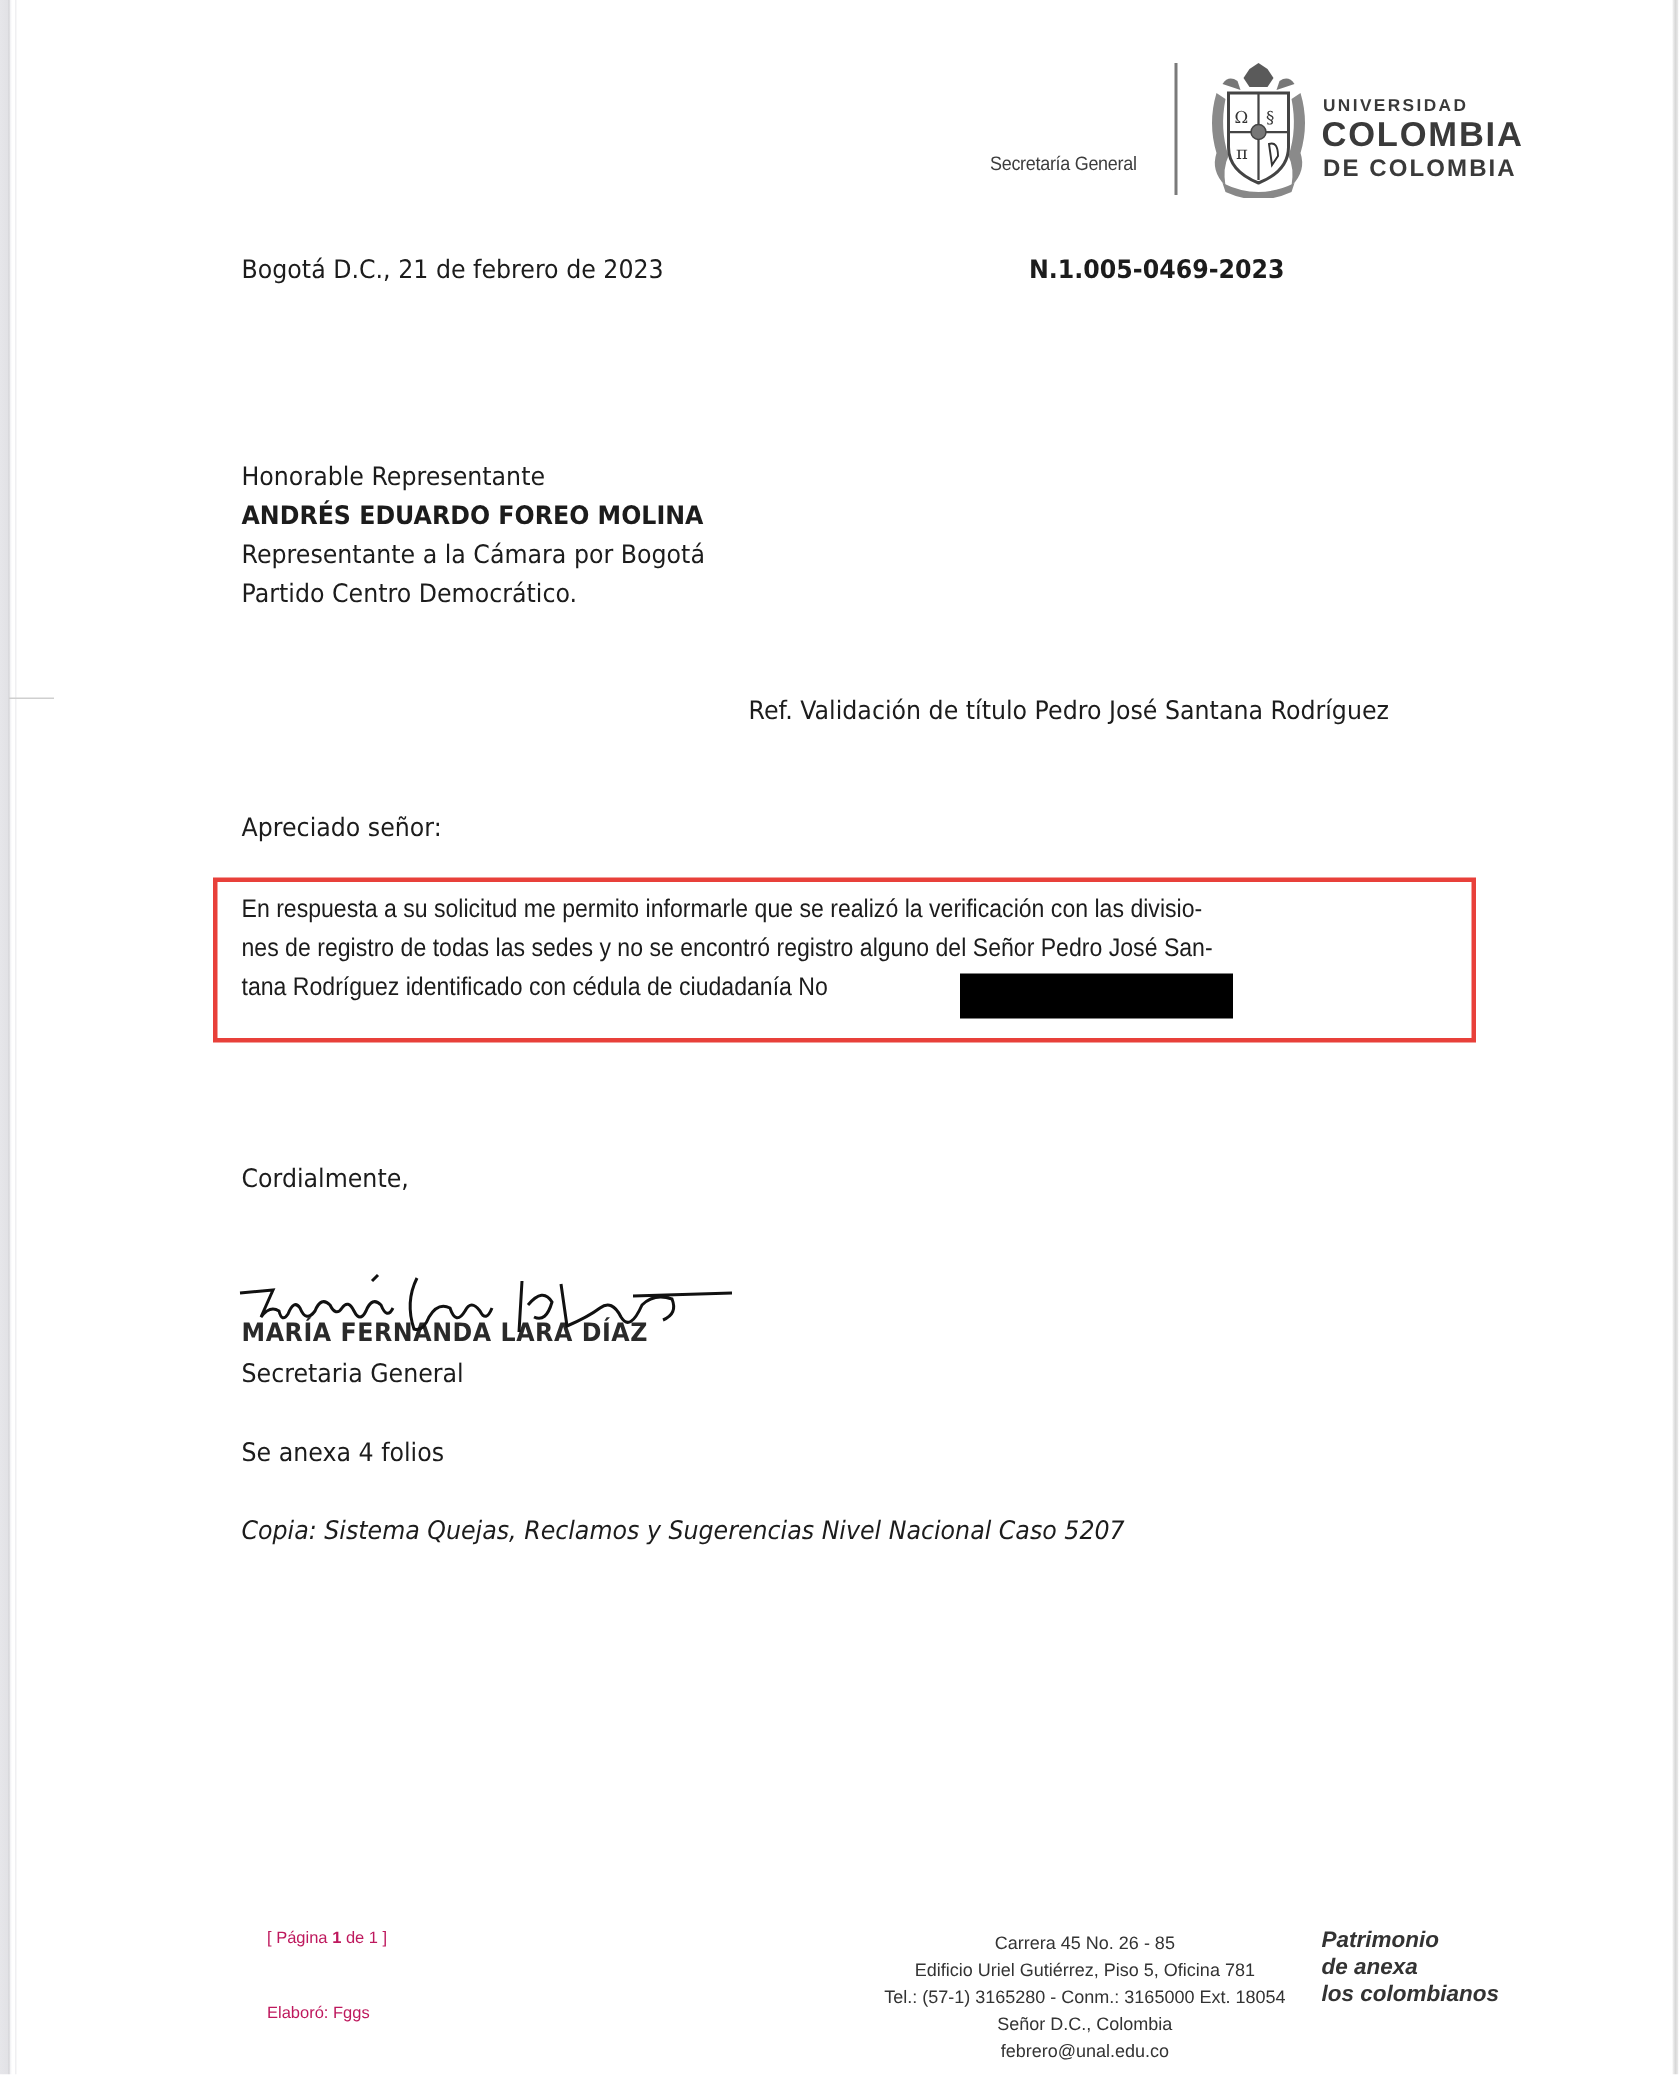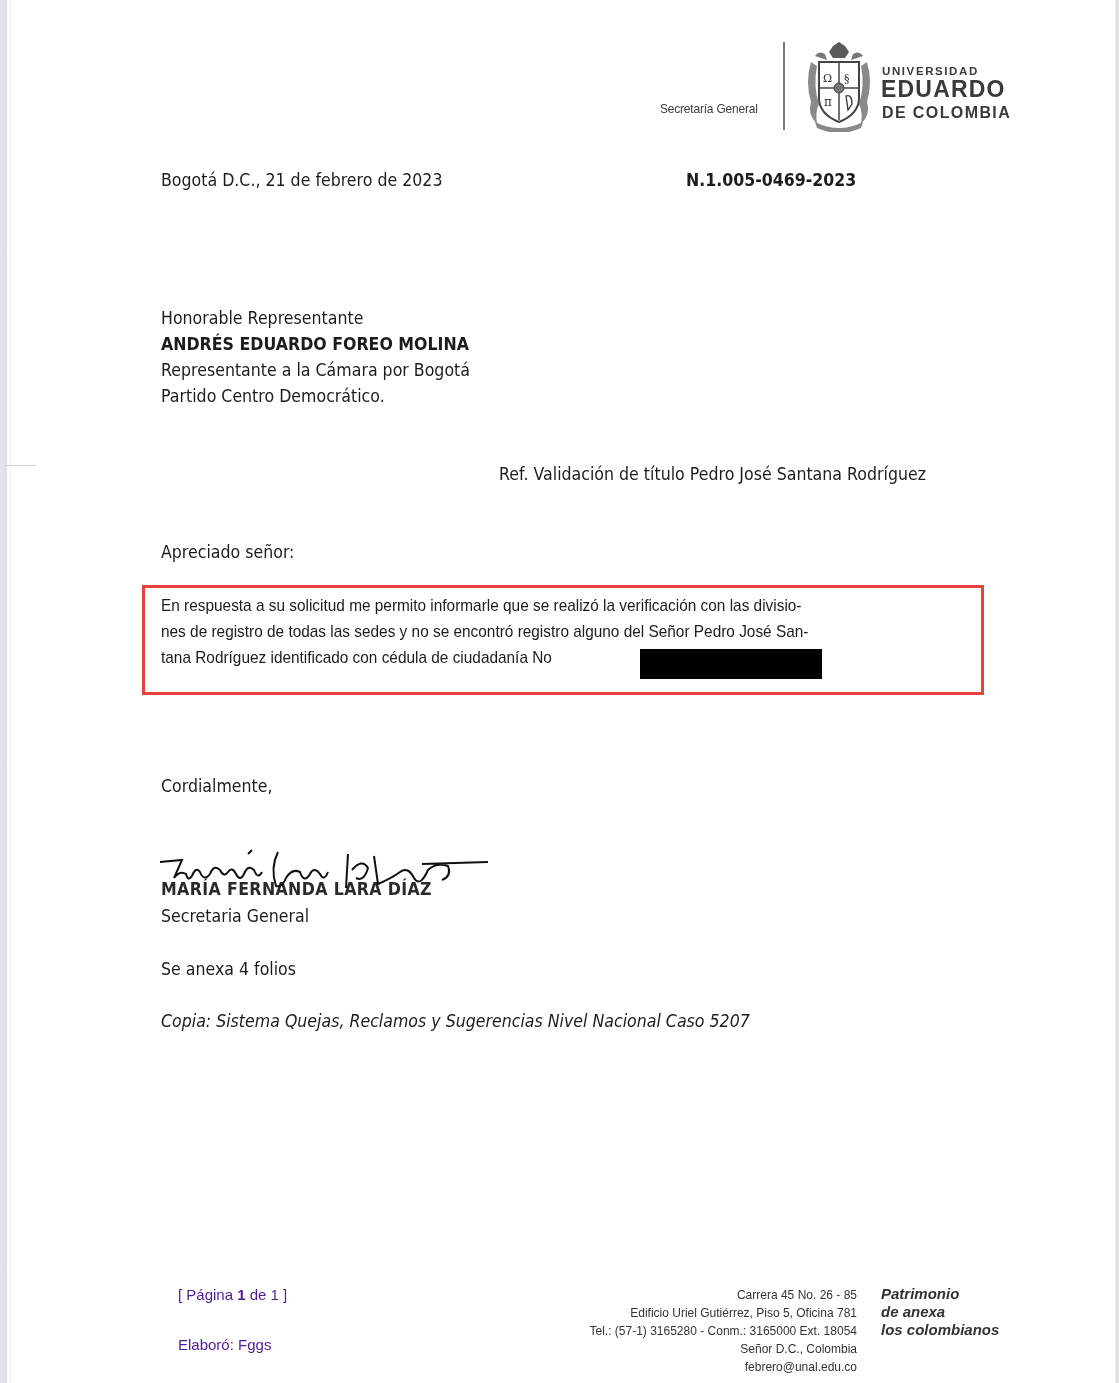--- a/index.html
+++ b/index.html
@@ -98,27 +98,27 @@
       transform: scaleX(0.93); transform-origin: left center; color: #2a2a2a;
     }
     .signer-title { left: 161px; top: 906px; }
     .annex { left: 161px; top: 959px; }
     .copy-line {
       left: 161px; top: 1011px; font-style: italic;
     }
 
     
     .foot-small {
-      font-family: "Liberation Sans", sans-serif; font-size: 15px; color: #4c1d95;
+      font-family: "Liberation Sans", sans-serif; font-size: 11px; color: #be185d;
     }
     .foot-page { left: 178px; top: 1286px; }
     .foot-page b { font-weight: bold; }
     .foot-elab { left: 178px; top: 1336px; }
     .foot-addr {
-      position: absolute; right: 262px; top: 1286px; text-align: right;
+      position: absolute; right: 262px; top: 1286px; text-align: center;
       font-family: "Liberation Sans", sans-serif; font-size: 12px; color: #333; line-height: 18px;
     }
     .foot-addr div { white-space: nowrap; }
     .patrimonio {
       position: absolute; left: 881px; top: 1285px;
       font-family: "Liberation Sans", sans-serif; font-size: 15px; font-weight: bold; font-style: italic;
       color: #333; line-height: 18px;
     }
     .patrimonio div { white-space: nowrap; }
   </style>
@@ -146,21 +146,21 @@
   <line x1="14" y1="46" x2="54" y2="46" stroke="#444" stroke-width="1.5"></line>
   <circle cx="34" cy="46" r="5" fill="#777" stroke="#444" stroke-width="1"></circle>
   <text x="18" y="40" font-size="11" font-family="DejaVu Serif, serif" fill="#333">Ω</text>
   <text x="39" y="40" font-size="11" font-family="DejaVu Serif, serif" fill="#333">§</text>
   <text x="19" y="64" font-size="12" font-family="DejaVu Serif, serif" fill="#333">π</text>
   <path d="M41 54 Q47 52 47 62 L43 68 Z" fill="none" stroke="#333" stroke-width="1.3"></path>
 
   <path d="M10 80 Q34 92 58 80 L56 86 Q34 96 12 86 Z" fill="#888"></path>
 </svg>
 <div class="abs uni-line1">UNIVERSIDAD</div>
-<div class="abs uni-line2">EDUARDO</div>
+<div class="abs uni-line2">COLOMBIA</div>
 <div class="abs uni-line3">DE COLOMBIA</div>
 
 <div class="abs body-text date-line">Bogotá D.C., 21 de febrero de 2023</div>
 <div class="abs ref-number">N.1.005-0469-2023</div>
 
 <div class="abs body-text addr-1">Honorable Representante</div>
 <div class="abs body-text addr-2">ANDRÉS EDUARDO FOREO MOLINA</div>
 <div class="abs body-text addr-3">Representante a la Cámara por Bogotá</div>
 <div class="abs body-text addr-4">Partido Centro Democrático.</div>
 

